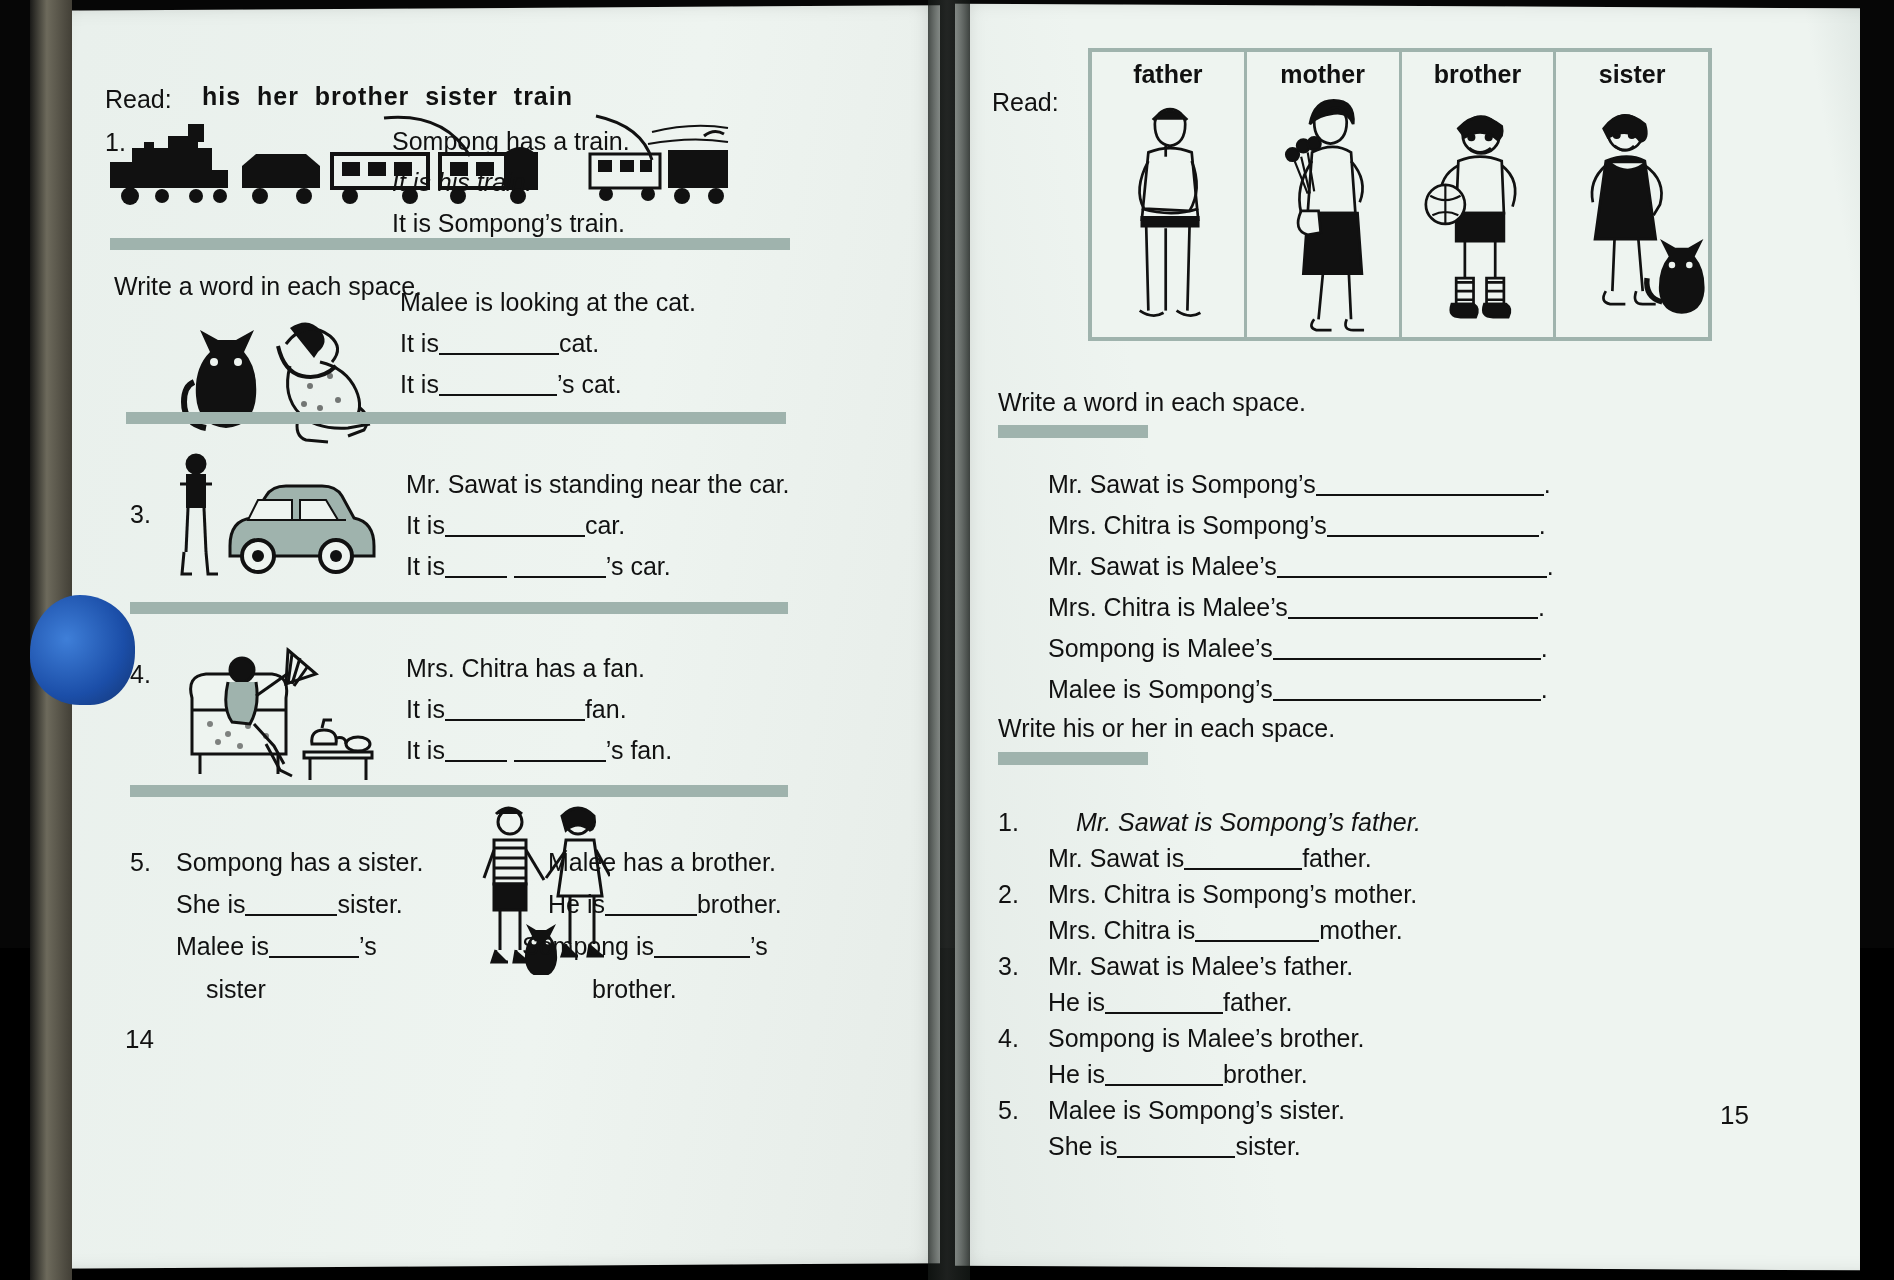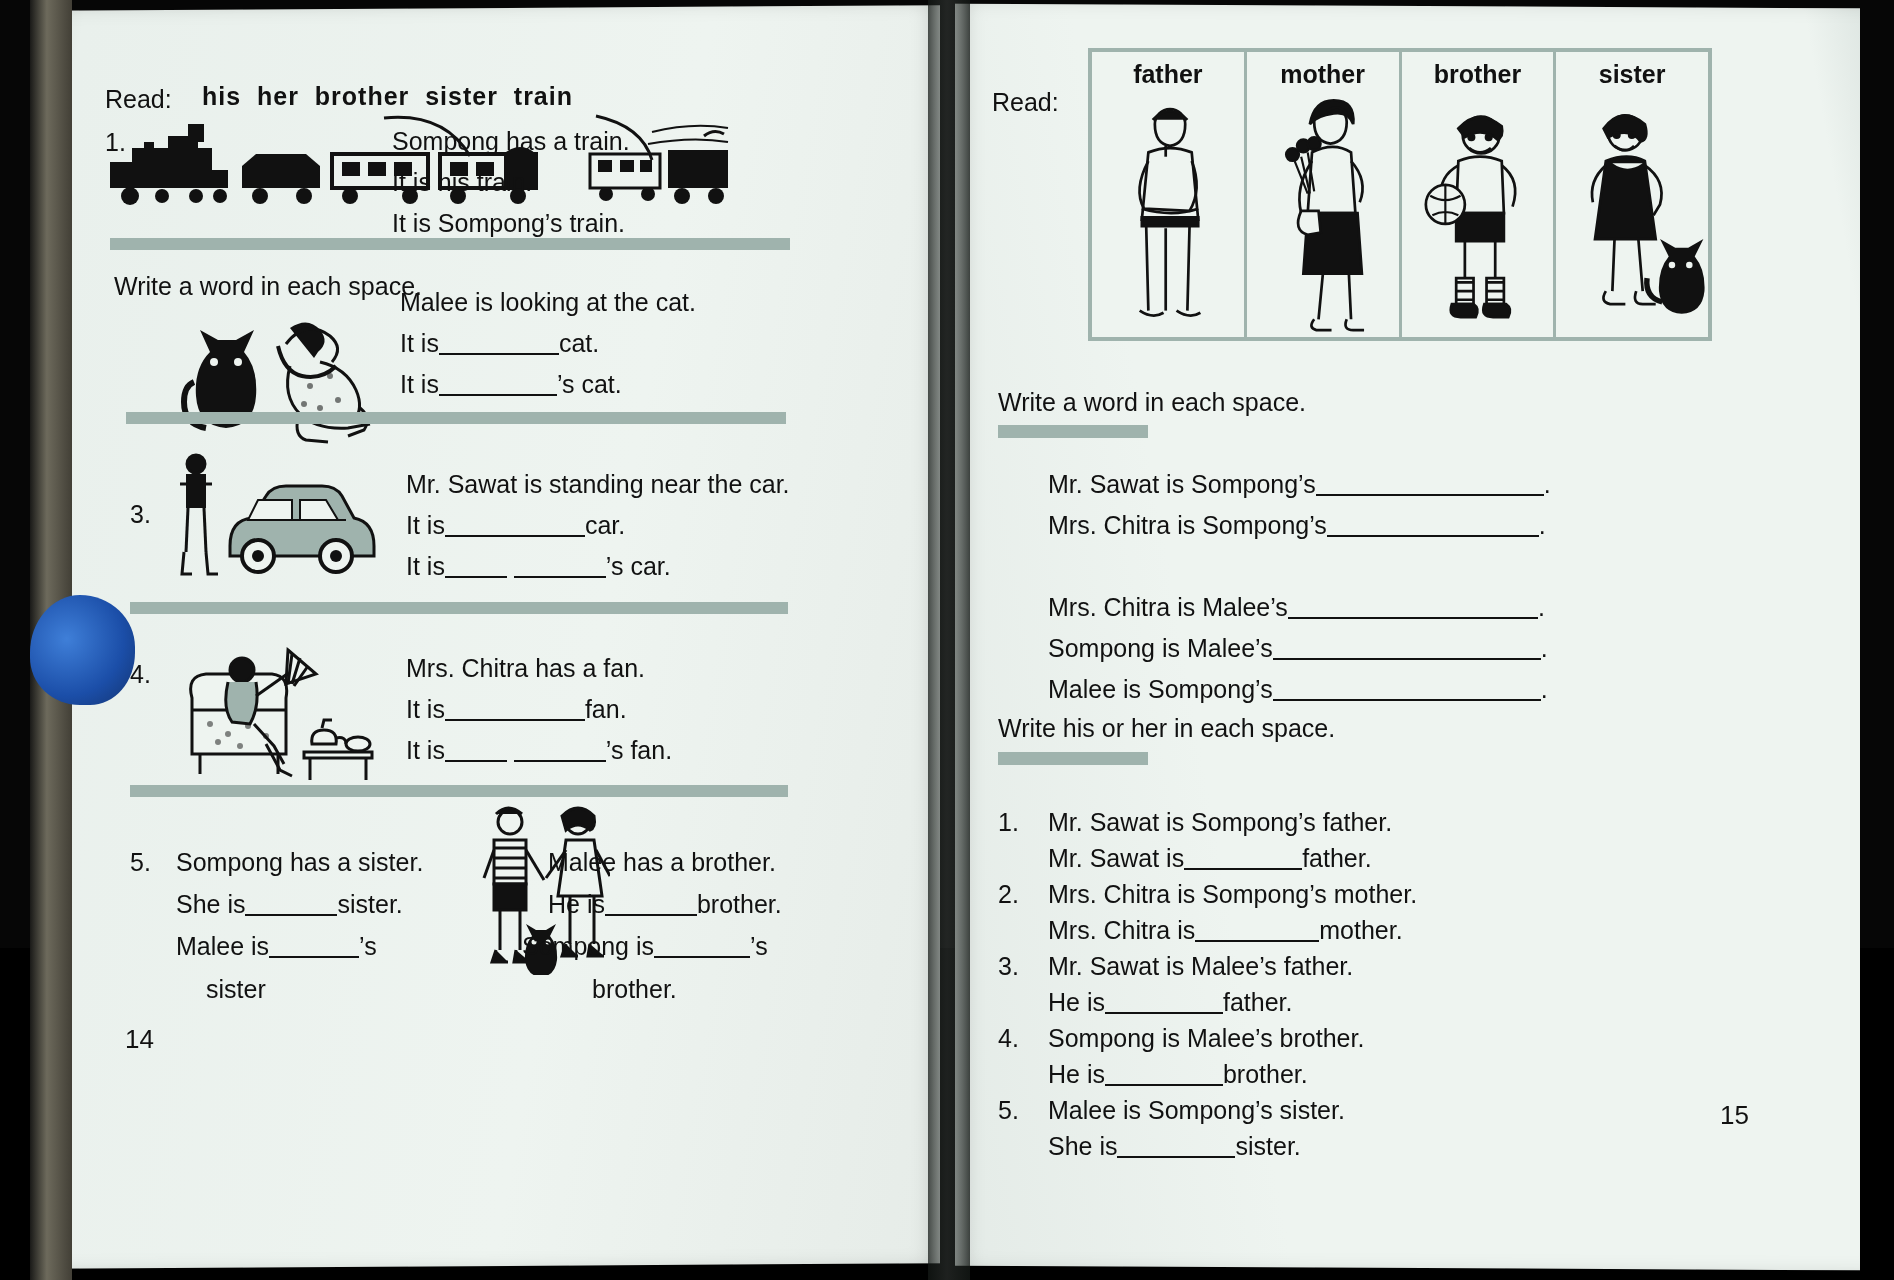--- a/index.html
+++ b/index.html
@@ -103,21 +103,21 @@
             <circle cx="624" cy="86" r="8"></circle>
        <path d="M612 26 q10 -8 20 -2" stroke="#111" stroke-width="3" fill="none"></path>
        <path d="M560 22 q40 -10 76 -4" stroke="#111" stroke-width="2" fill="none"></path>
        <path d="M556 34 q44 -8 80 -2" stroke="#111" stroke-width="2" fill="none"></path>
      </g>
      <path d="M292 8 q60 -6 86 38" stroke="#111" stroke-width="3" fill="none"></path>
      <path d="M504 6 q46 10 56 44" stroke="#111" stroke-width="3" fill="none"></path>
    </svg>
 
    <div class="t body" style="left:362px;top:127px;">Sompong has a train.</div>
-   <div class="t body" style="left:362px;top:168px;">It is his train.</div>
+   <div class="t body" style="left:362px;top:168px;font-style:italic;">It is his train.</div>
    <div class="t body" style="left:362px;top:209px;">It is Sompong’s train.</div>
 
    <div class="rule" style="left:80px;top:238px;width:680px;"></div>
 
    <div class="t body" style="left:84px;top:272px;">Write a word in each space.</div>
 
    <svg style="position:absolute;left:140px;top:300px;" width="230" height="150" viewBox="0 0 230 150">
      <g fill="#111">
        <path d="M40 52 l-10 -22 l18 10 h18 l18 -10 l-10 22 q14 16 12 44 q-2 30 -30 32 q-28 -2 -30 -32 q-2 -28 14 -44z"></path>
        <circle cx="44" cy="62" r="4" fill="#eef4f0"></circle>
@@ -353,29 +353,30 @@
          </g>
        </svg>
      </div>
    </div>
 
    <div class="t body" style="left:968px;top:388px;">Write a word in each space.</div>
    <div class="hl" style="left:968px;top:425px;width:150px;"></div>
 
    <div class="t body" style="left:1018px;top:470px;"><span>Mr. Sawat is Sompong’s</span><span class="blank" style="width:228px"></span><span>.</span></div>
    <div class="t body" style="left:1018px;top:511px;"><span>Mrs. Chitra is Sompong’s</span><span class="blank" style="width:212px"></span><span>.</span></div>
+   <div class="t body" style="left:1018px;top:552px;"><span>Mr. Sawat is Malee’s</span><span class="blank" style="width:270px"></span><span>.</span></div>
    <div class="t body" style="left:1018px;top:593px;"><span>Mrs. Chitra is Malee’s</span><span class="blank" style="width:250px"></span><span>.</span></div>
    <div class="t body" style="left:1018px;top:634px;"><span>Sompong is Malee’s</span><span class="blank" style="width:268px"></span><span>.</span></div>
    <div class="t body" style="left:1018px;top:675px;"><span>Malee is Sompong’s</span><span class="blank" style="width:268px"></span><span>.</span></div>
 
    <div class="t body" style="left:968px;top:714px;">Write his or her in each space.</div>
    <div class="hl" style="left:968px;top:752px;width:150px;"></div>
 
    <div class="t num" style="left:968px;top:808px;">1.</div>
-   <div class="t body" style="left:1018px;top:808px;">Mr. Sawat is Sompong’s father.</div>
+   <div class="t body" style="left:1046px;top:808px;font-style:italic;">Mr. Sawat is Sompong’s father.</div>
    <div class="t body" style="left:1018px;top:844px;"><span>Mr. Sawat is</span><span class="blank" style="width:118px"></span><span>father.</span></div>
 
    <div class="t num" style="left:968px;top:880px;">2.</div>
    <div class="t body" style="left:1018px;top:880px;">Mrs. Chitra is Sompong’s mother.</div>
    <div class="t body" style="left:1018px;top:916px;"><span>Mrs. Chitra is</span><span class="blank" style="width:124px"></span><span>mother.</span></div>
 
    <div class="t num" style="left:968px;top:952px;">3.</div>
    <div class="t body" style="left:1018px;top:952px;">Mr. Sawat is Malee’s father.</div>
    <div class="t body" style="left:1018px;top:988px;"><span>He is</span><span class="blank" style="width:118px"></span><span>father.</span></div>
 

